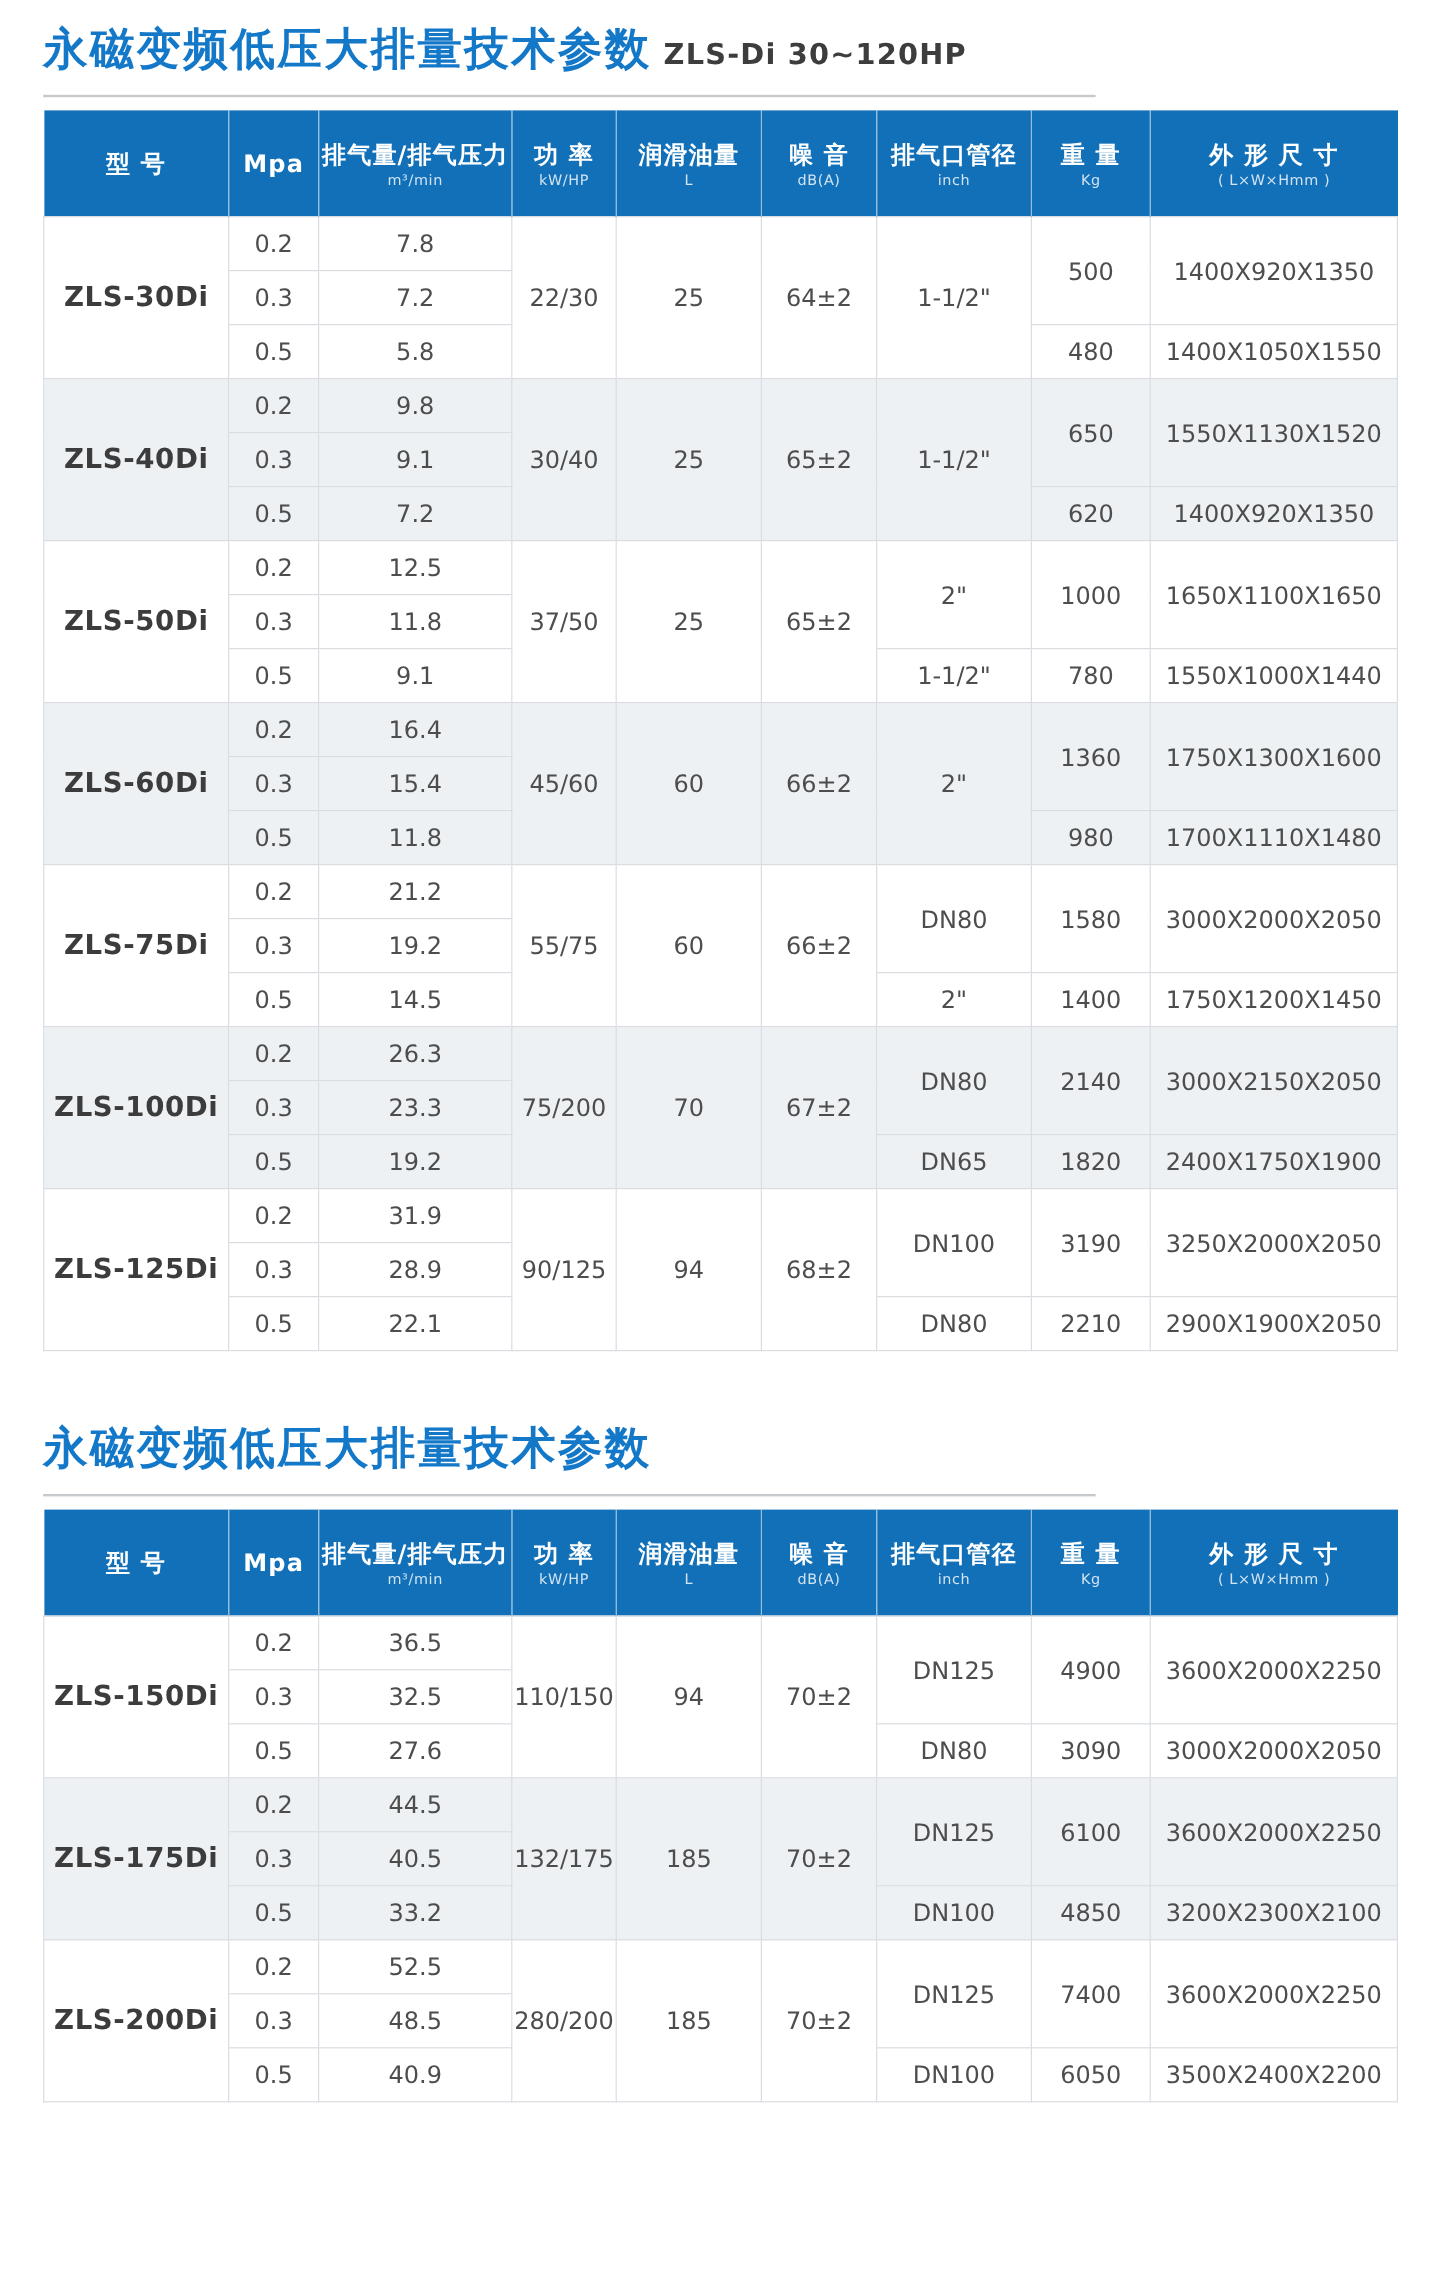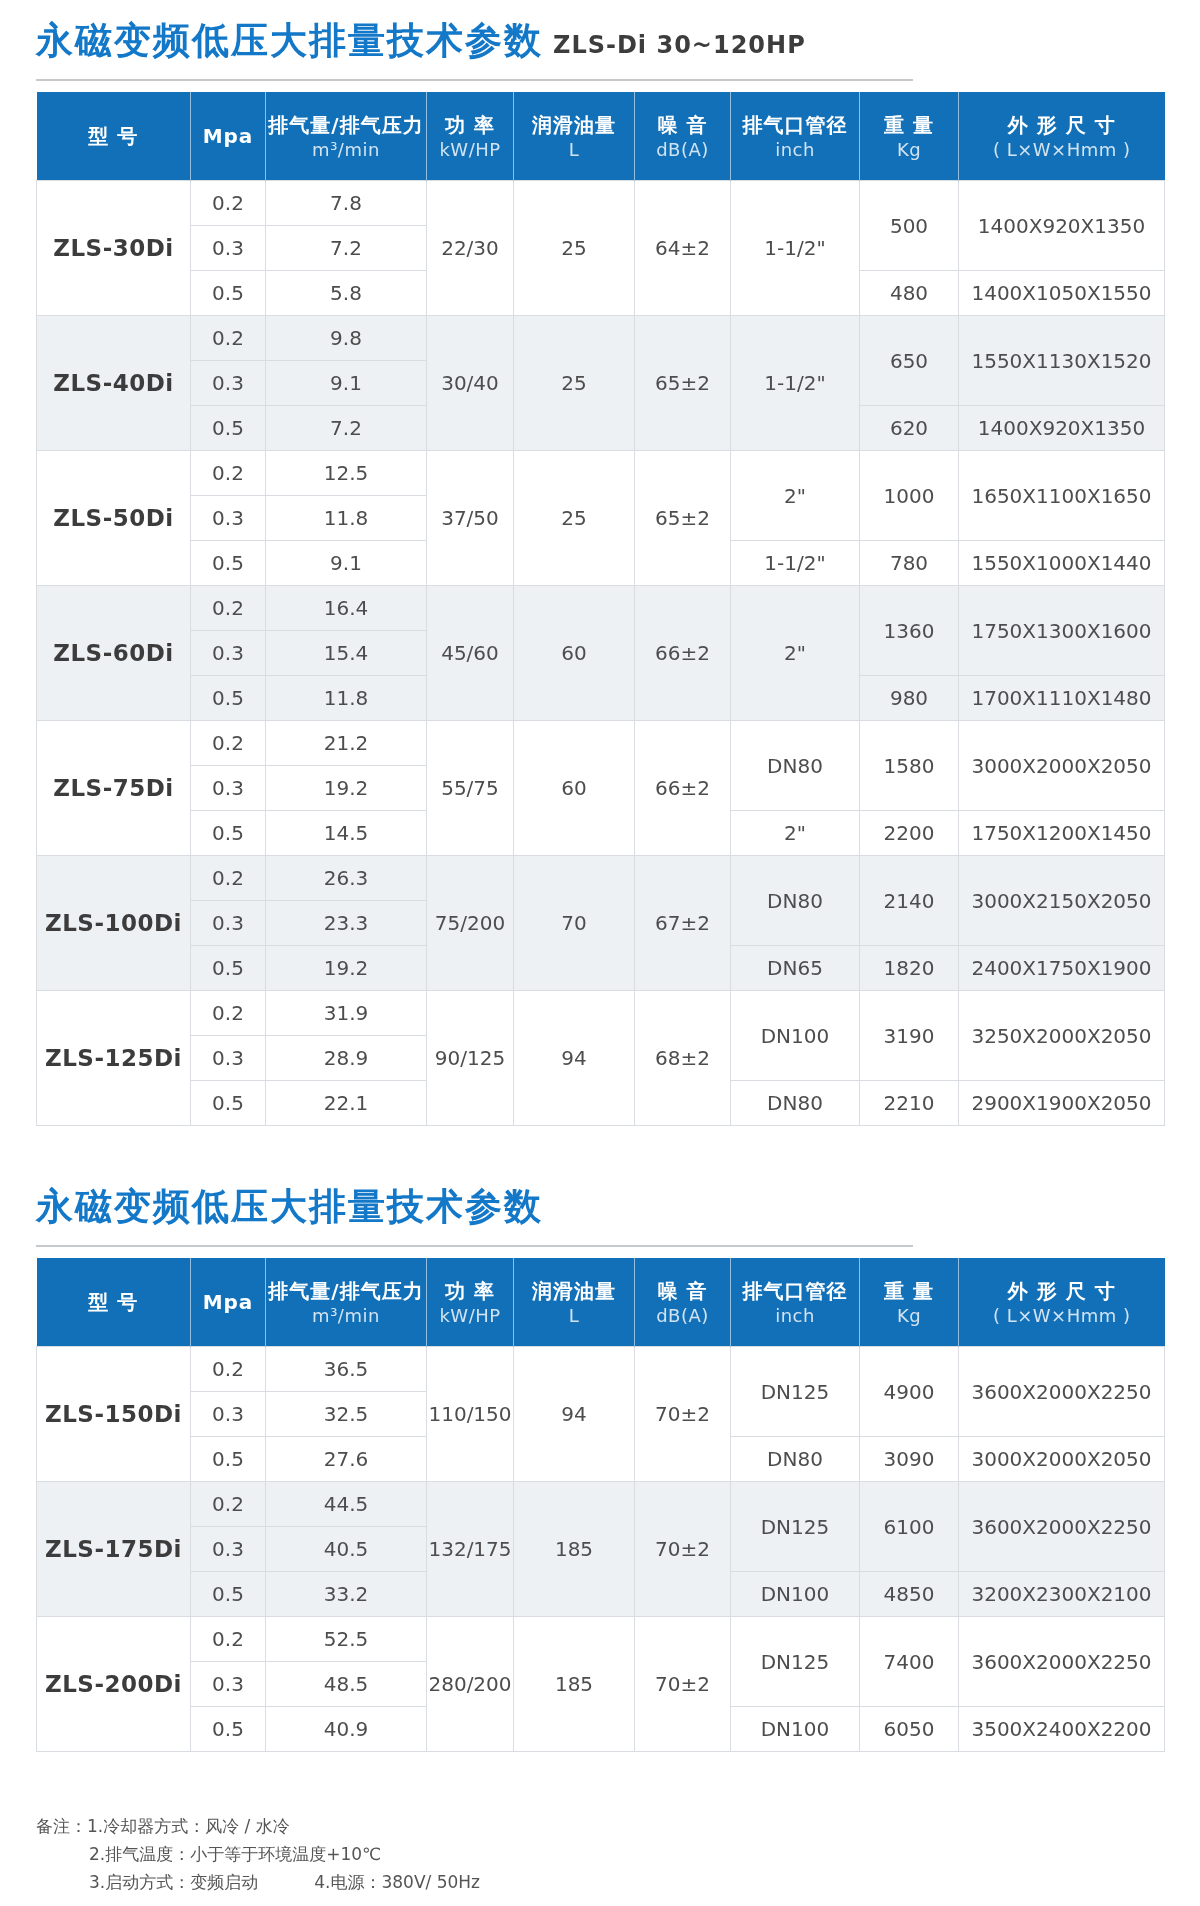--- a/index.html
+++ b/index.html
@@ -67,21 +67,21 @@
     border-bottom: none;
   }
   table.spec thead th:last-child { border-right: none; }
   .h-main {
     font-size: 20px;
     font-weight: bold;
     letter-spacing: 1px;
     white-space: nowrap;
   }
   .h-sub {
-    font-size: 18px;
+    font-size: 12px;
     font-weight: normal;
     color: #d2e3f2;
     margin-top: 0;
     letter-spacing: 0.5px;
     white-space: nowrap;
   }
   table.spec tbody td {
     border: 1px solid #d9dde1;
     text-align: center;
     vertical-align: middle;
@@ -267,21 +267,21 @@
             <td rowspan="2" class="">3000X2000X2050</td>
           </tr>
           <tr>
             <td class="">0.3</td>
             <td class="">19.2</td>
           </tr>
           <tr>
             <td class="">0.5</td>
             <td class="">14.5</td>
             <td class="">2"</td>
-            <td class="">2200</td>
+            <td class="">1400</td>
             <td class="">1750X1200X1450</td>
           </tr>
           <tr>
             <td rowspan="3" class="cell-model-name alt">ZLS-100Di</td>
             <td class=" alt">0.2</td>
             <td class=" alt">26.3</td>
             <td rowspan="3" class=" alt">75/200</td>
             <td rowspan="3" class=" alt">70</td>
             <td rowspan="3" class=" alt">67±2</td>
             <td rowspan="2" class=" alt">DN80</td>
@@ -444,25 +444,14 @@
             <td class="">0.5</td>
             <td class="">40.9</td>
             <td class="">DN100</td>
             <td class="">6050</td>
             <td class="">3500X2400X2200</td>
           </tr>
         </tbody>
       </table>
   </section>
 
-  <div class="notes">
-    <div class="row">
-      <span>备注：</span><span>1.冷却器方式：风冷 / 水冷</span>
-    </div>
-    <div class="row indent">
-      <span>2.排气温度：小于等于环境温度+10℃</span>
-    </div>
-    <div class="row indent">
-      <span>3.启动方式：变频启动</span><span class="gap">4.电源：380V/ 50Hz</span>
-    </div>
-  </div>
 
 </div>
 
 </body></html>

